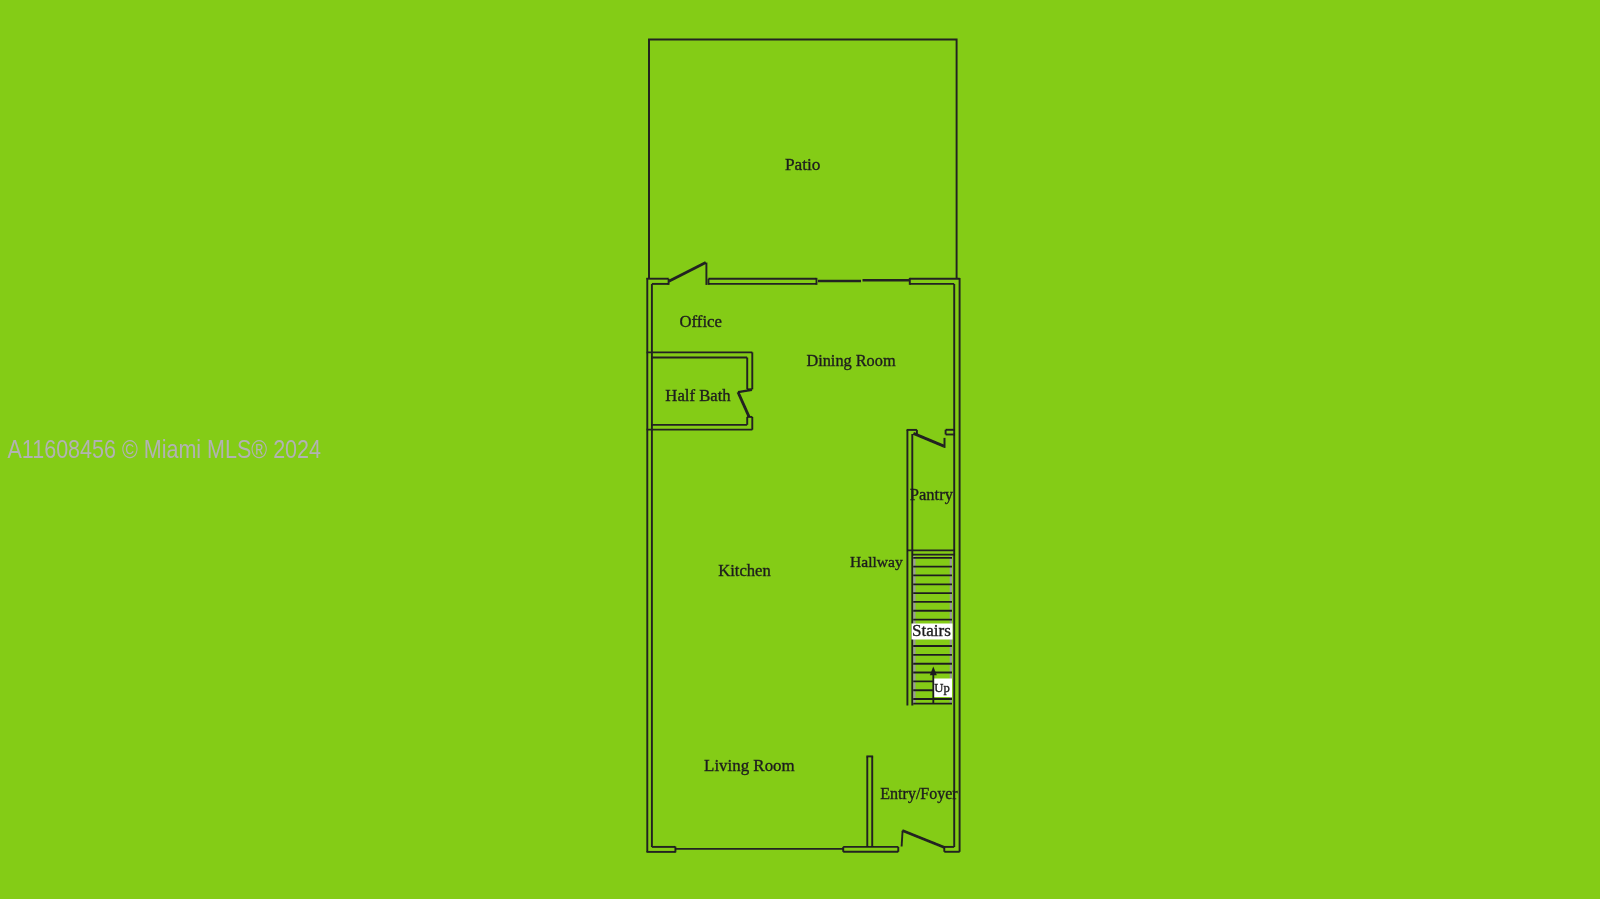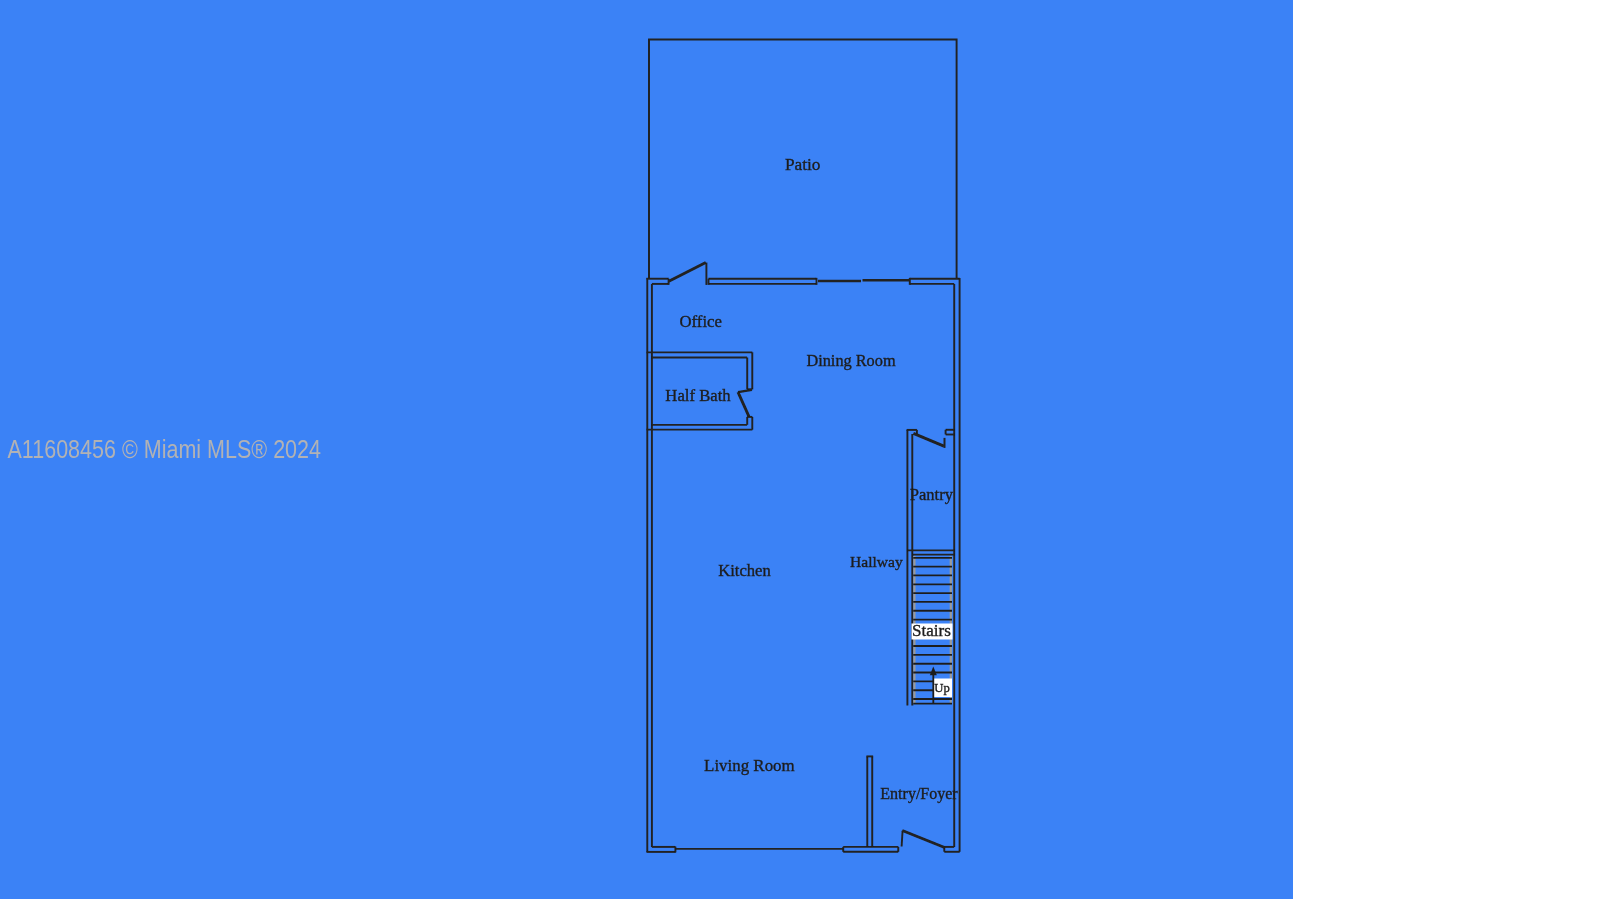--- a/index.html
+++ b/index.html
@@ -1,16 +1,16 @@
 <!DOCTYPE html>
 <html><head>
 <meta charset="utf-8">
 <style>
   html,body{margin:0;padding:0;background:#ffffff;}
-  .wrap{position:relative;width:1293px;height:899px;background:#3b82f6;overflow:hidden;}
+  .wrap{position:relative;width:1600px;height:899px;background:#84cc16;overflow:hidden;}
   svg{position:absolute;left:0;top:0;}
 </style>
 </head>
 <body>
 <div class="wrap">
 <svg width="1600" height="899" viewBox="0 0 1600 899">
 <defs>
   <filter id="soft" x="-5%" y="-5%" width="110%" height="110%">
     <feGaussianBlur stdDeviation="0.55"></feGaussianBlur>
   </filter>

